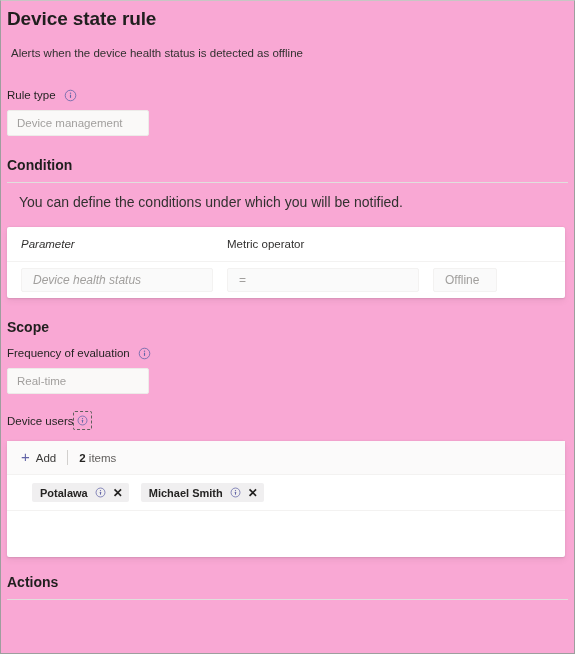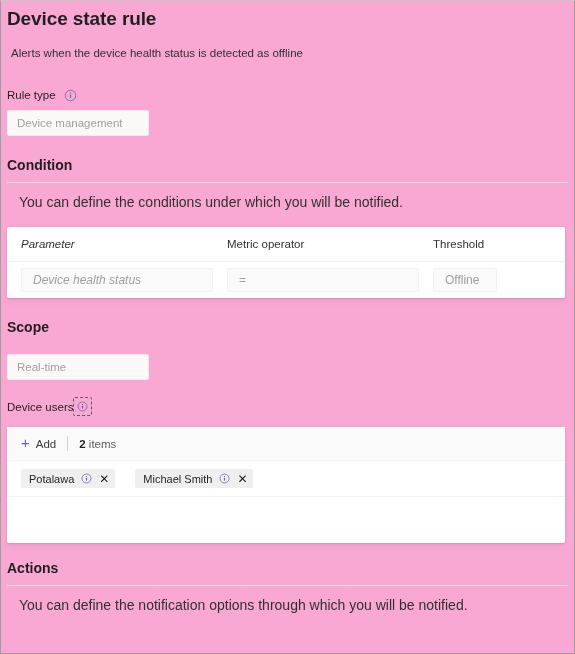--- a/index.html
+++ b/index.html
@@ -202,24 +202,25 @@
     background: #d2d0ce;
     margin: 0 11px;
   }
   .items-count { color: #3b3a39; }
   .items-count b { font-weight: bold; color: #252423; }
   .items-count span.word { color: #605e5c; font-weight: normal; }
 
   .chips-row {
     display: flex;
     align-items: center;
-    gap: 20px;
-    padding: 7px 0 7px 14px;
+    gap: 12px;
+    padding: 7px 0 7px 25px;
     border-bottom: 1px solid #f3f2f1;
     min-height: 21px;
+    font-weight: bold;
   }
   .chip {
     display: inline-flex;
     align-items: center;
     gap: 6px;
     background: #f0eff0;
     border-radius: 2px;
     height: 19px;
     padding: 0 6px 0 8px;
     font-size: 11px;
@@ -276,21 +277,20 @@
     <div class="section-rule"></div>
     <div class="spacer-12"></div>
     <div class="section-desc">You can define the conditions under which you will be notified.</div>
 
     <div class="spacer-18"></div>
 
     <div class="card">
       <div class="cond-head">
         <div class="col-param">Parameter</div>
         <div class="col-op">Metric operator</div>
-        <div class="col-thresh">Threshold</div>
       </div>
       <div class="cond-row">
         <div class="col-param">
           <div class="cell-input param">Device health status</div>
         </div>
         <div class="col-op">
           <div class="cell-input op">=</div>
         </div>
         <div class="col-thresh">
           <div class="cell-input thresh">Offline</div>
@@ -298,20 +298,30 @@
       </div>
     </div>
 
     <div class="spacer-20"></div>
 
     <div class="section-heading">Scope</div>
 
     <div class="spacer-10"></div>
 
     <div class="field-block">
+      <div class="field-label">
+        <span>Frequency of evaluation</span>
+        <span class="info-icon">
+          <svg width="13" height="13" viewBox="0 0 16 16" aria-hidden="true">
+            <circle cx="8" cy="8" r="6.5" fill="none" stroke="#6264a7" stroke-width="1"></circle>
+            <circle cx="8" cy="5.1" r="0.85" fill="#6264a7"></circle>
+            <rect x="7.3" y="6.9" width="1.4" height="4.3" rx="0.6" fill="#6264a7"></rect>
+          </svg>
+        </span>
+      </div>
       <div class="disabled-input w-frequency">Real-time</div>
     </div>
 
     <div class="spacer-18"></div>
 
     <div class="field-block">
       <div class="field-label tight">
         <span>Device users</span>
         <span class="info-icon focus-ring">
           <svg width="11" height="11" viewBox="0 0 16 16" aria-hidden="true">
@@ -365,16 +375,15 @@
       </div>
 
       <div class="chips-empty"></div>
     </div>
 
     <div class="spacer-16"></div>
 
     <div class="section-heading">Actions</div>
     <div class="section-rule"></div>
     <div class="spacer-12"></div>
-    <div class="section-desc">You can define the notification options through which you will be notified.</div>
 
   </div>
 </div>
 
 </body></html>

